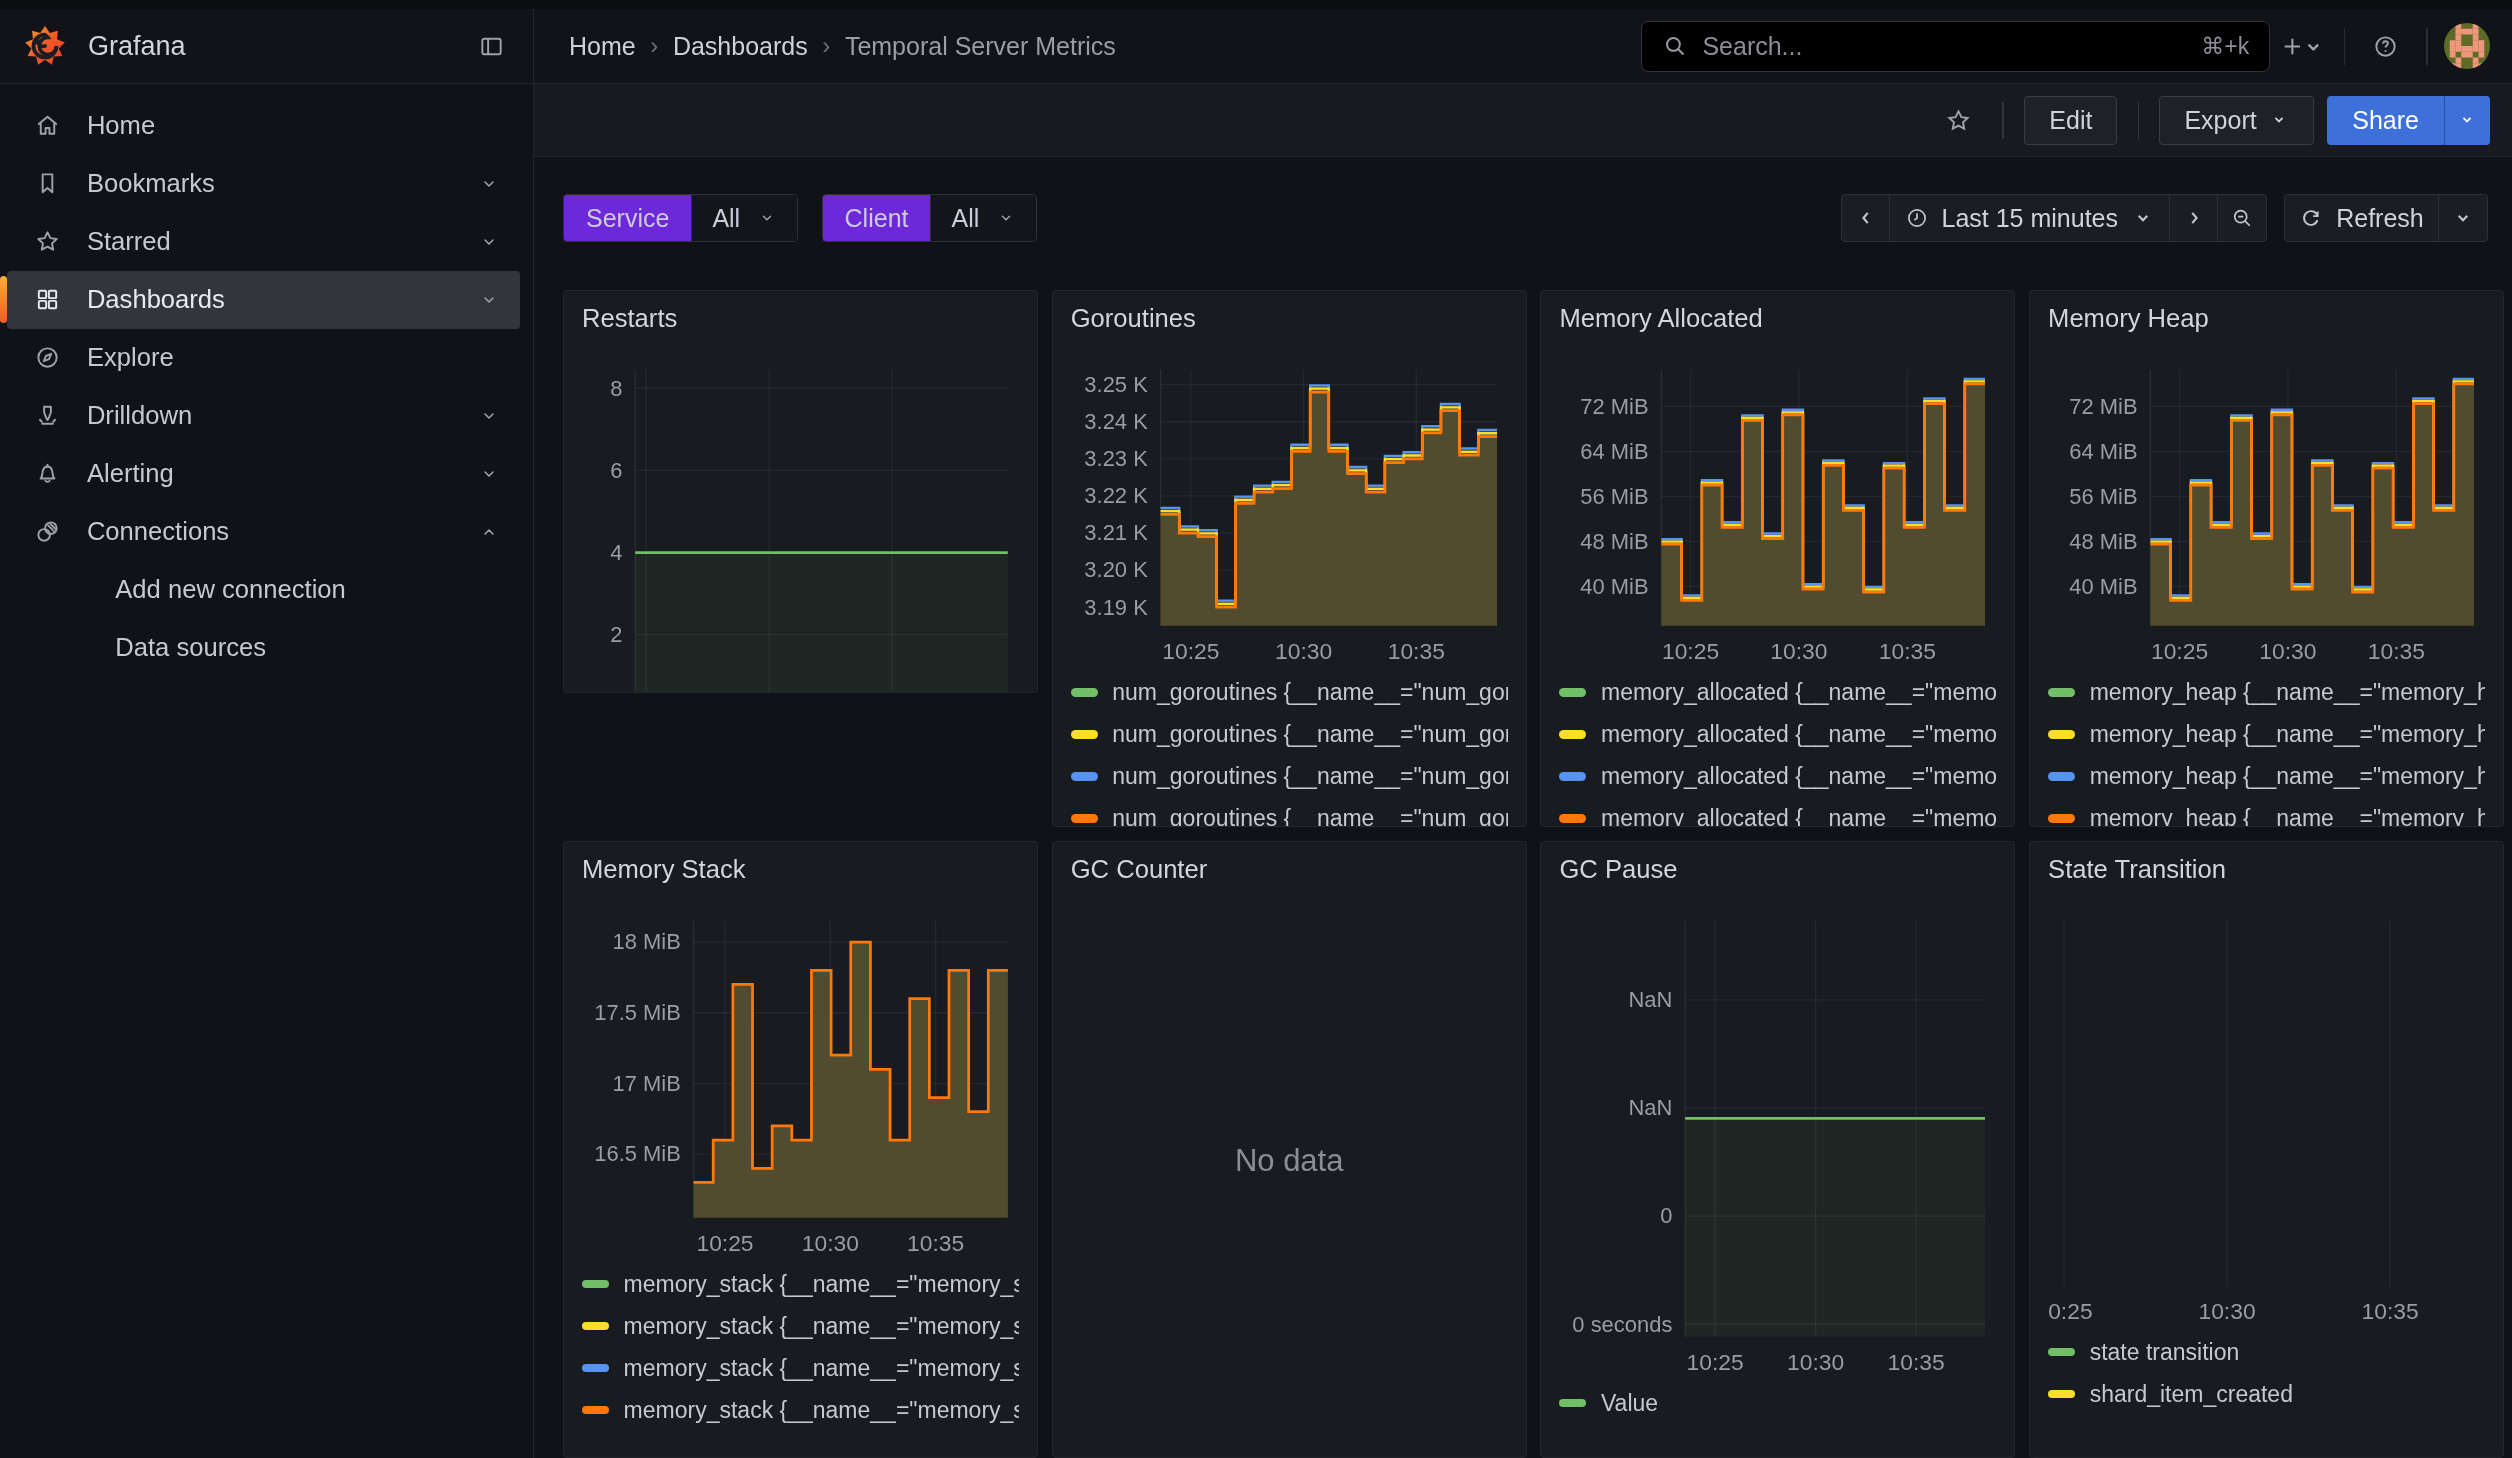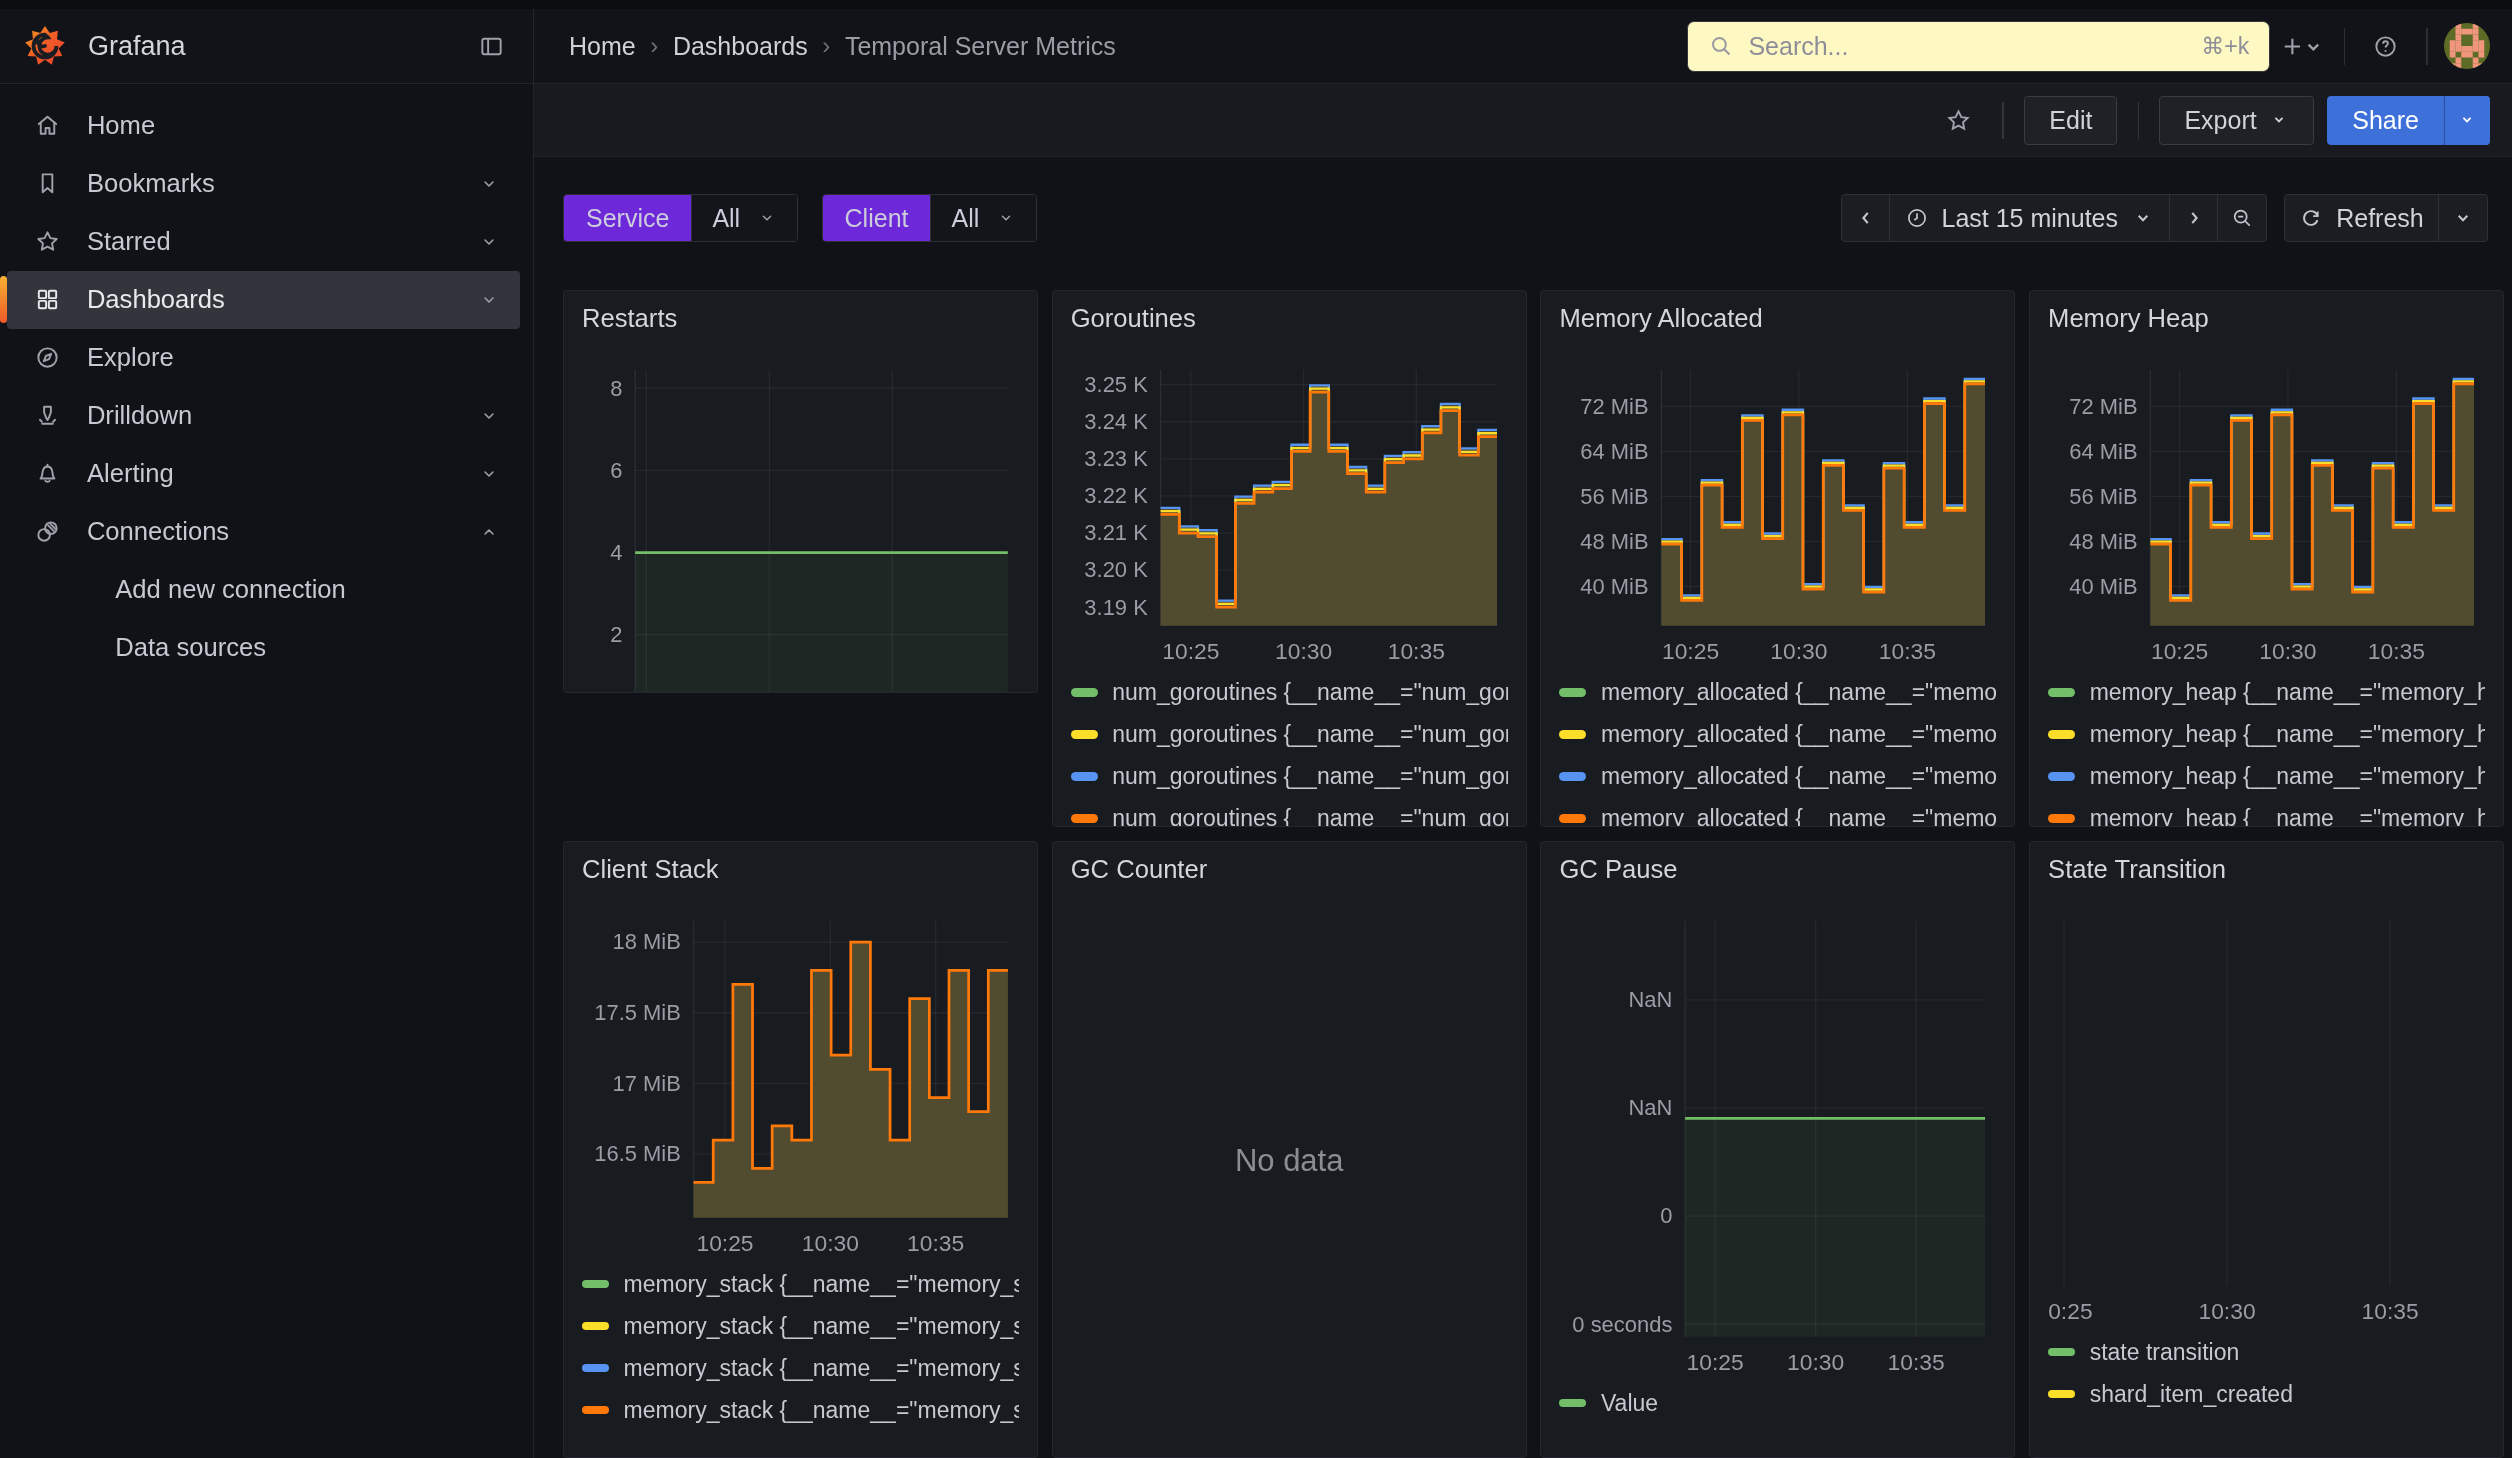--- a/index.html
+++ b/index.html
@@ -13,21 +13,21 @@
   .brand { font-size:27px; color:#d4d5db; margin-left:22px; flex:1; }
   .icon-btn { background:none; border:none; color:#9fa1ab; display:flex; align-items:center; justify-content:center;
     width:48px; height:48px; border-radius:5.5px; cursor:pointer; }
   .icon-btn svg { width:27px; height:27px; }
   .header-main { flex:1; display:flex; align-items:center; padding:0 22px 0 35px; }
   .breadcrumb { display:flex; align-items:center; gap:14.6px; font-size:25px; }
   .crumb { color:#d0d1d8; cursor:pointer; }
   .crumb.current { color:#9b9ca5; cursor:default; }
   .crumb-sep { color:#6f707a; font-size:24px; }
   .header-right { display:flex; align-items:center; gap:9px; margin-left:auto; }
-  .searchbox { width:583px; height:51px; border:1.8px solid #33353c; background:#fef9c3; border-radius:7.3px;
+  .searchbox { width:629px; height:51px; border:1.8px solid #33353c; background:#000000; border-radius:7.3px;
     display:flex; align-items:center; padding:0 20px; gap:14.6px; cursor:text; }
   .searchbox svg { width:25.6px; height:25.6px; color:#9899a3; flex:0 0 auto; }
   .search-ph { flex:1; font-size:25px; color:#8d8e98; }
   .search-kbd { font-size:23px; color:#8d8e98; }
   .vdiv { width:1.8px; height:37px; background:rgba(204,204,220,0.15); margin:0 7.3px; }
   .avatar { width:46px; height:46px; border-radius:50%; overflow:hidden; cursor:pointer; border:none; background:none; padding:0; display:flex; }
   .chev-mini { width:18px; height:18px; margin-left:-5.5px; }
   
   .layout { display:flex; height:1374px; }
   aside.sidebar { flex:0 0 534px; border-right:1.8px solid #222428; padding:12.8px 12.8px 0 0; background:#111217; }
@@ -523,21 +523,21 @@
                 <span class="legend-bar" style="background: rgb(87, 148, 242);"></span>
                 <span class="legend-txt">memory_heap {__name__="memory_he</span>
               </div>
               <div class="legend-row">
                 <span class="legend-bar" style="background: rgb(255, 120, 10);"></span>
                 <span class="legend-txt">memory_heap {__name__="memory_he</span>
               </div>
             </div>
           </article>
           <article class="panel" style="height: 617px;">
-            <h2>Client Stack</h2>
+            <h2>Memory Stack</h2>
             <svg class="chart" width="437" height="350" style="font-family: &quot;Liberation Sans&quot;, sans-serif;" viewBox="0 0 478 383">
               <line x1="156.4" y1="14" x2="156.4" y2="339" stroke="rgba(204,204,220,0.07)" stroke-width="1.5"></line>
               <line x1="271.64" y1="14" x2="271.64" y2="339" stroke="rgba(204,204,220,0.07)" stroke-width="1.5"></line>
               <line x1="386.88" y1="14" x2="386.88" y2="339" stroke="rgba(204,204,220,0.07)" stroke-width="1.5"></line>
               <line x1="122" y1="37.21428571428552" x2="466" y2="37.21428571428552" stroke="rgba(204,204,220,0.07)" stroke-width="1.5"></line>
               <text x="108" y="45.21428571428552" text-anchor="end" fill="#9a9ca6" font-size="24">18 MiB</text>
               <line x1="122" y1="114.59523809523799" x2="466" y2="114.59523809523799" stroke="rgba(204,204,220,0.07)" stroke-width="1.5"></line>
               <text x="108" y="122.59523809523799" text-anchor="end" fill="#9a9ca6" font-size="24">17.5 MiB</text>
               <line x1="122" y1="191.97619047619042" x2="466" y2="191.97619047619042" stroke="rgba(204,204,220,0.07)" stroke-width="1.5"></line>
               <text x="108" y="199.97619047619042" text-anchor="end" fill="#9a9ca6" font-size="24">17 MiB</text>

